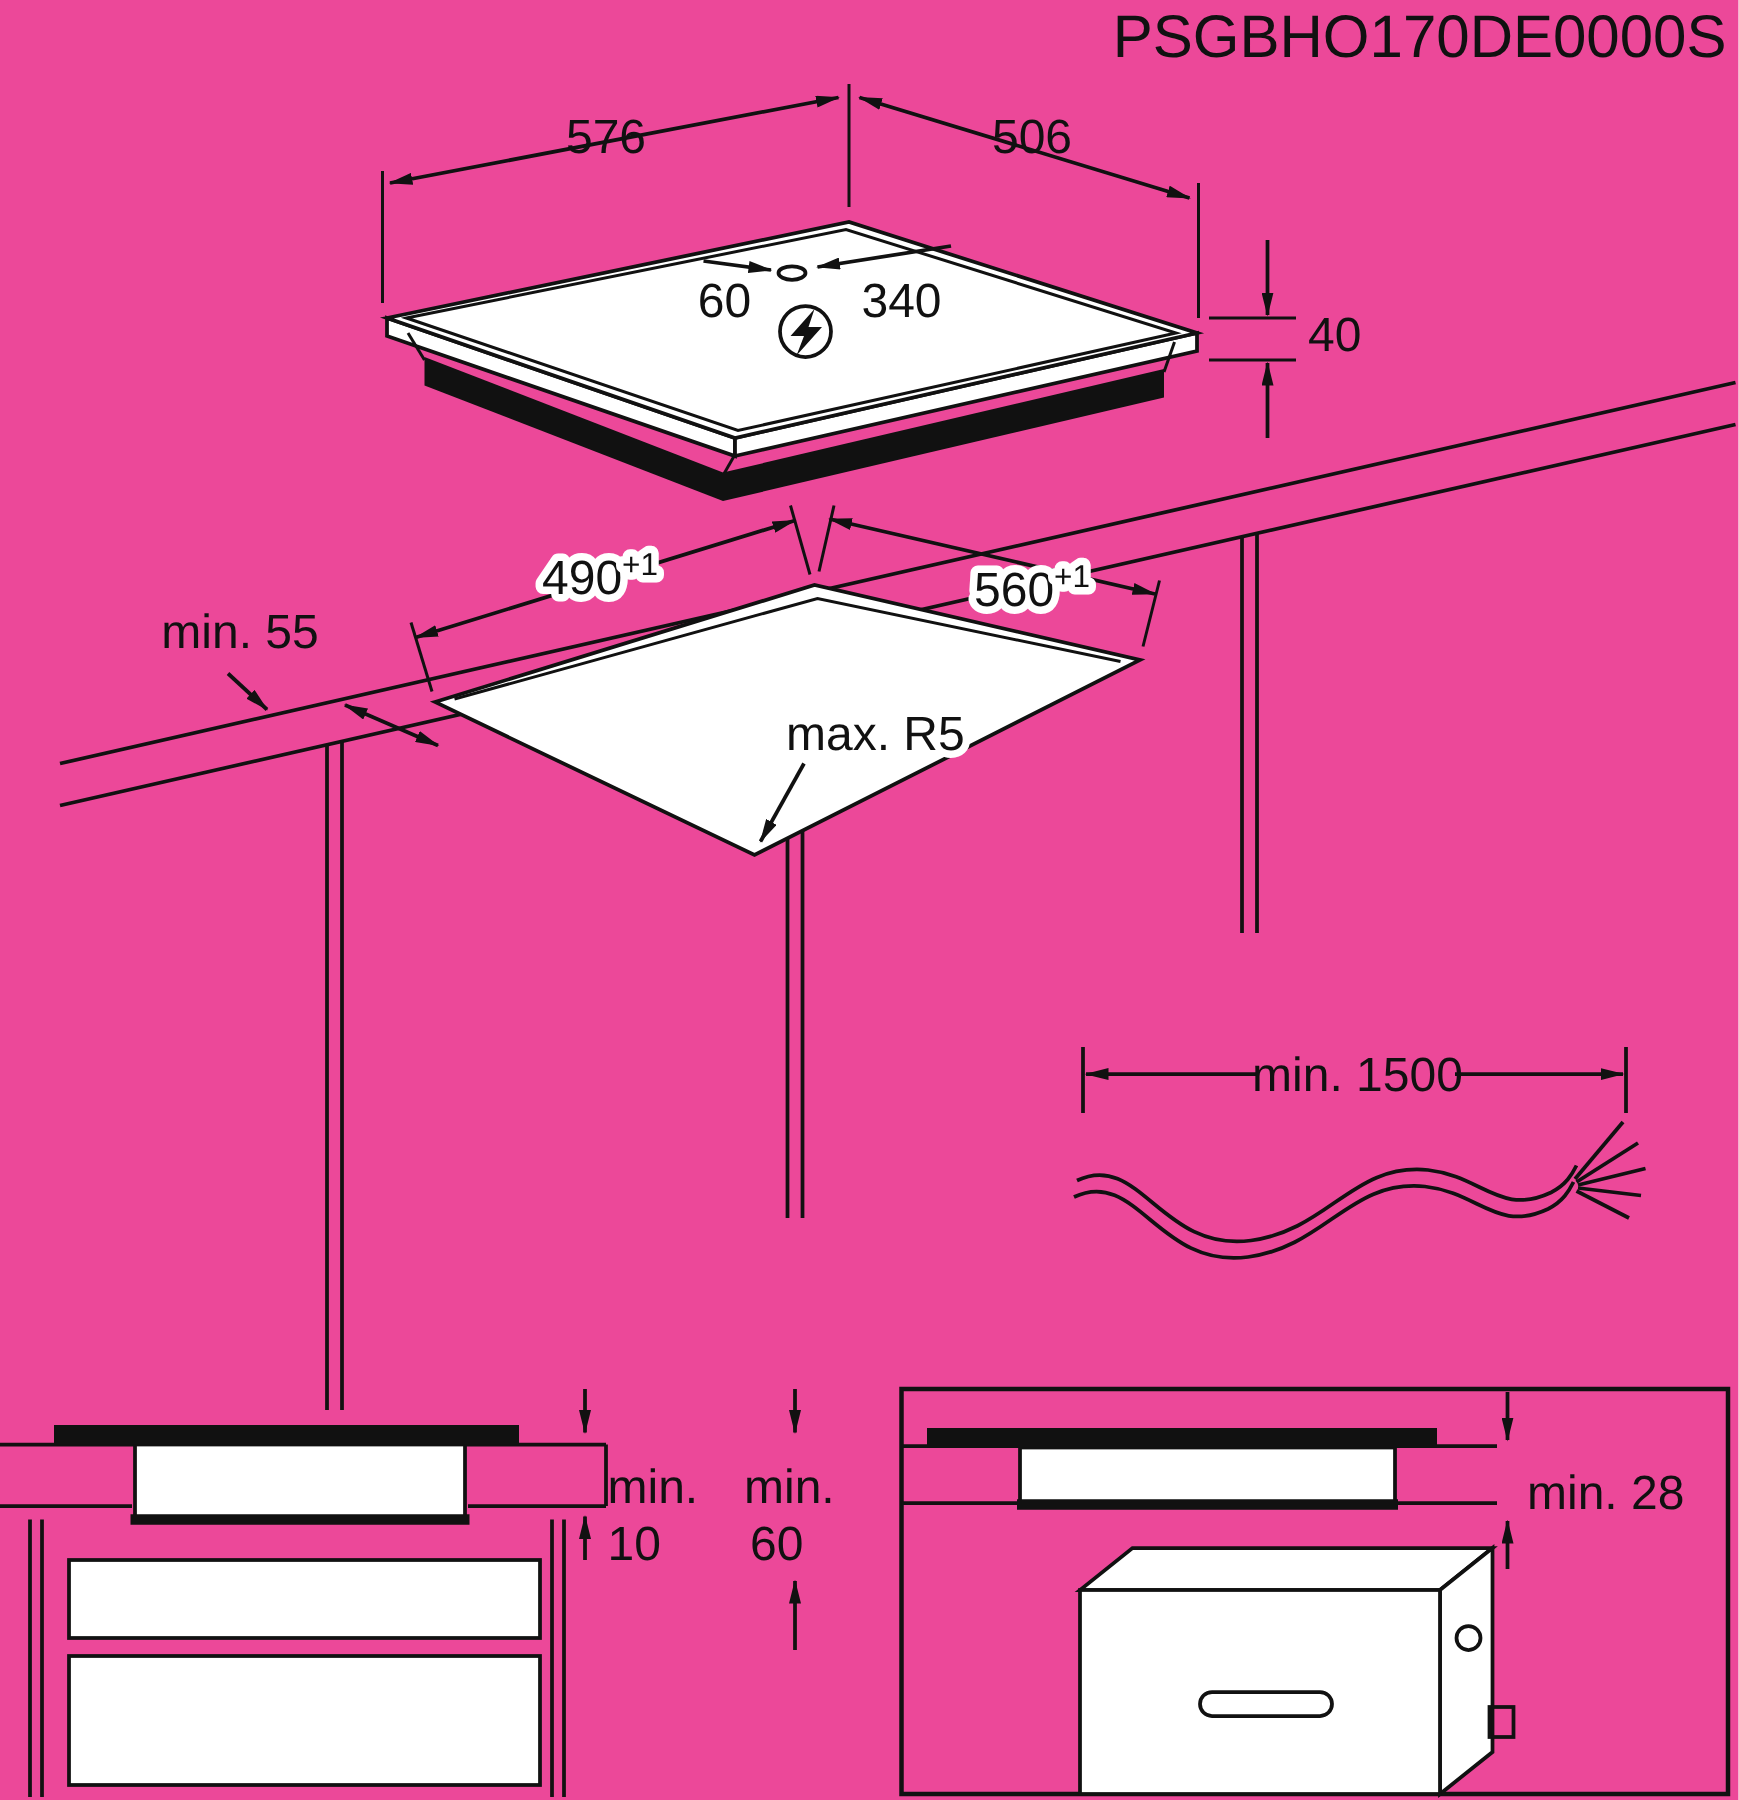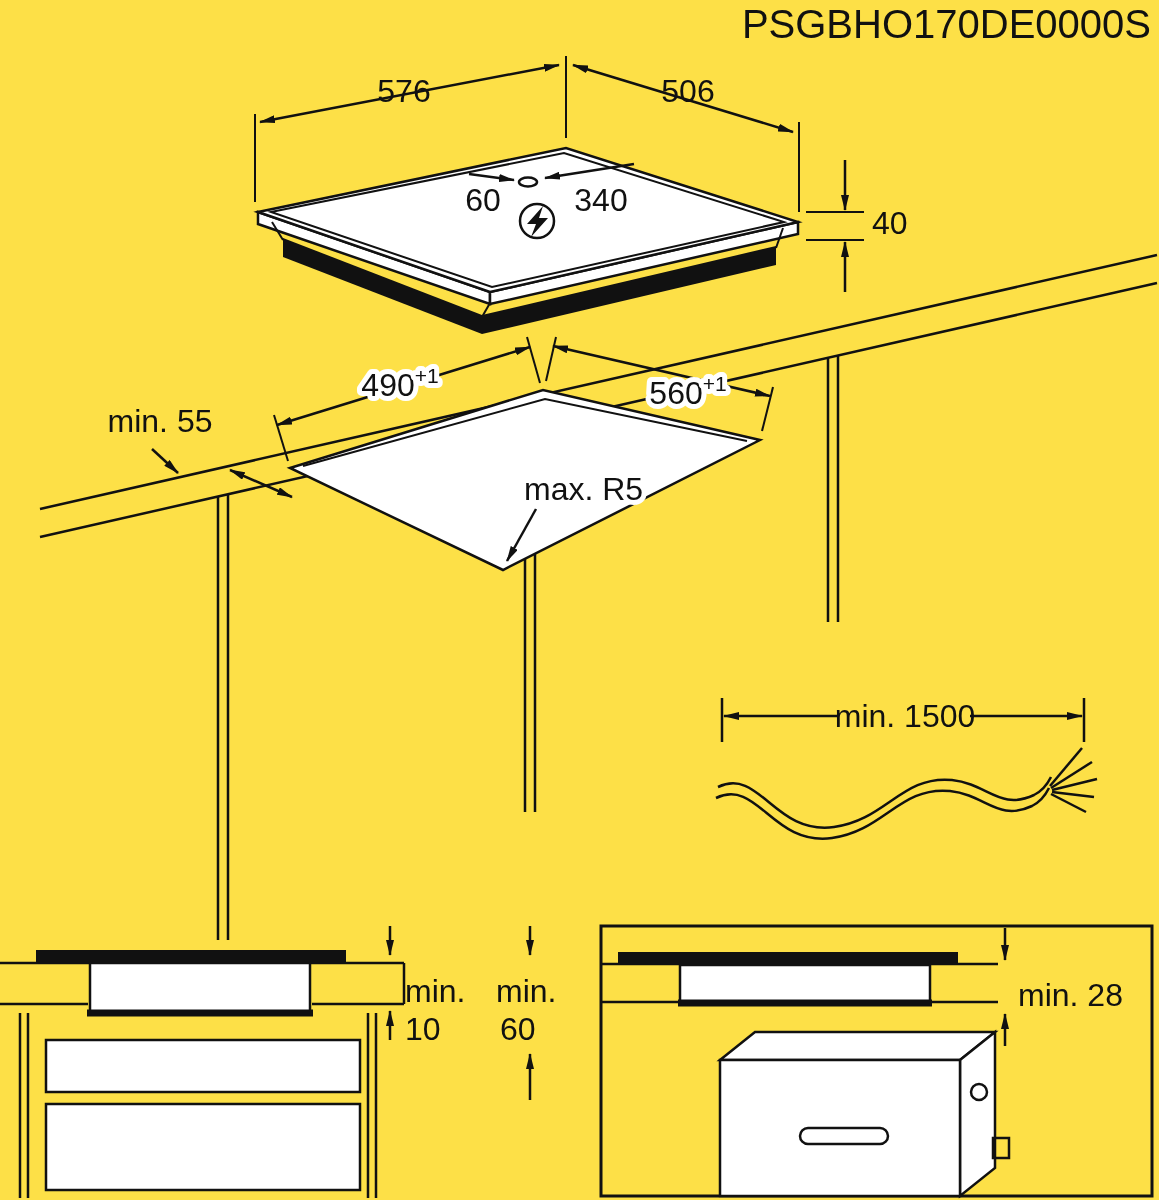--- a/index.html
+++ b/index.html
@@ -1,16 +1,16 @@
 <!DOCTYPE html>
 <html><head>
 <meta charset="utf-8">
 <style>
   html,body{margin:0;padding:0;background:#fff}
-  .stage{width:1159px;height:1200px;position:relative;background:#fde047;overflow:hidden}
+  .stage{width:1159px;height:1200px;position:relative;background:#ec4899;overflow:hidden}
   svg{display:block}
   svg text{font-family:"Liberation Sans","DejaVu Sans",sans-serif;fill:#111;font-size:32px}
   .t40{font-size:40px}
   .sup{font-size:21px}
   .halo{paint-order:stroke;stroke:#fff;stroke-width:10px;stroke-linejoin:round}
   .ln{stroke:#111;stroke-width:2.5;fill:none}
   .ln2{stroke:#111;stroke-width:2;fill:none}
   .thk{stroke:#111;stroke-width:7;fill:none}
   .ln3{stroke:#111;stroke-width:3;fill:none}
   .wfill{fill:#fff;stroke:#111;stroke-width:2.5}

